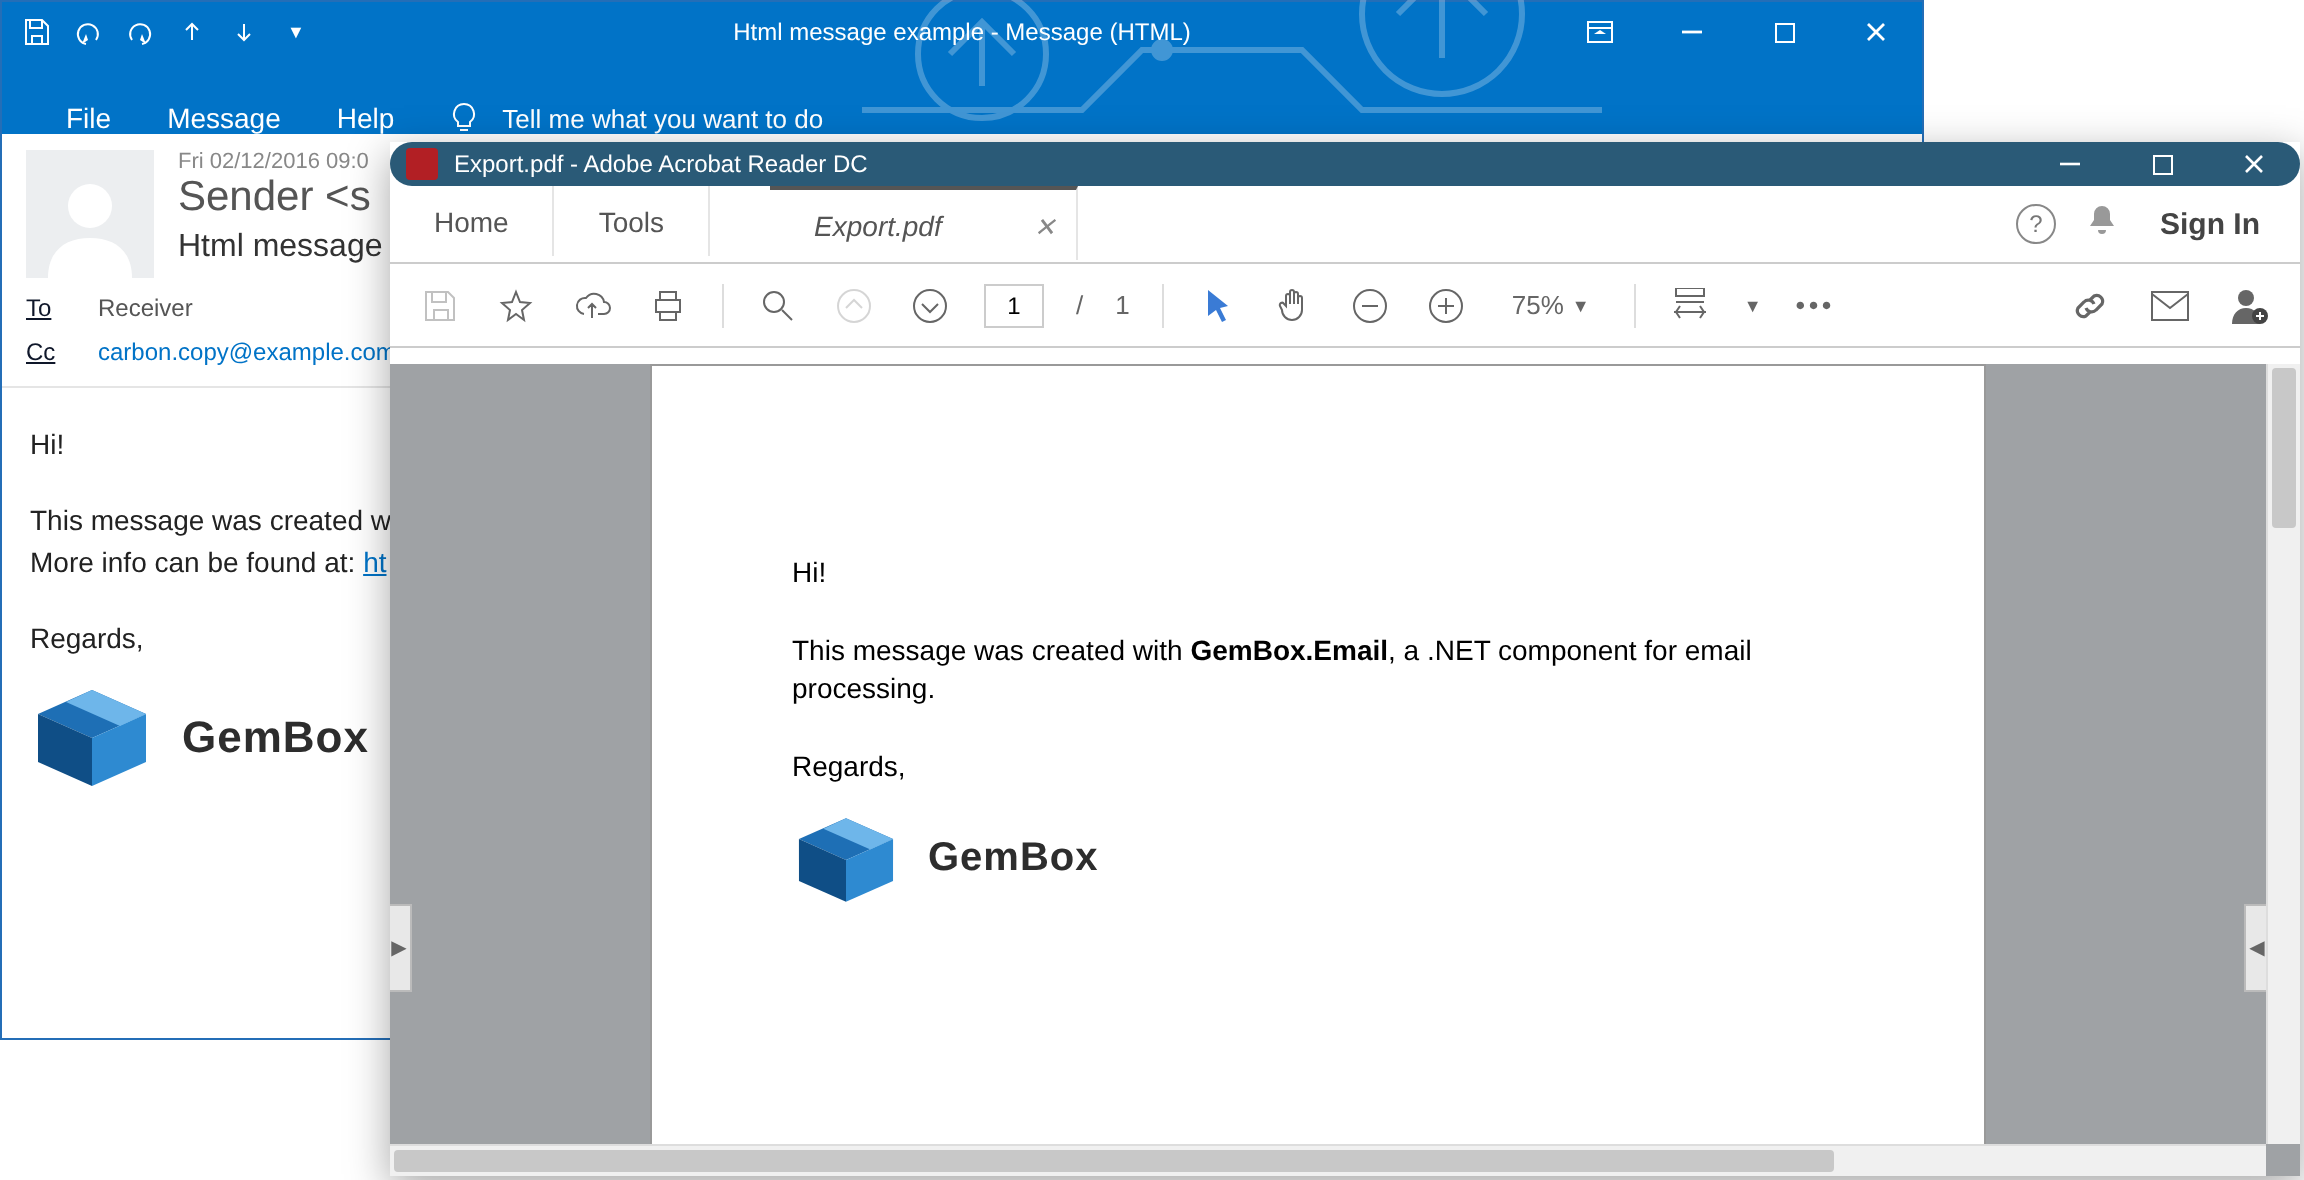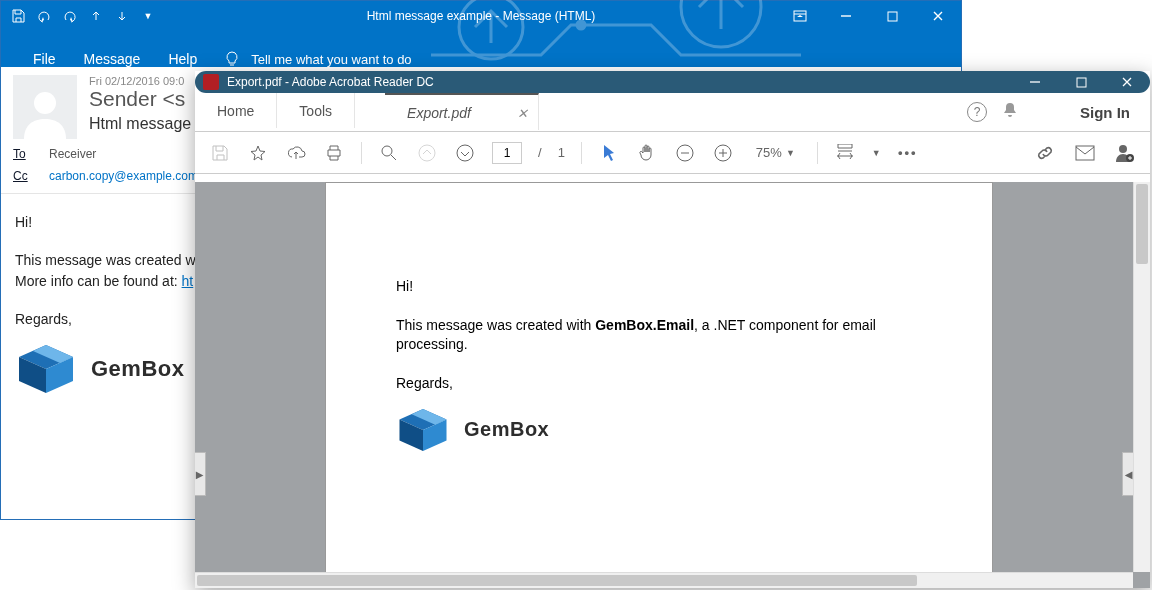--- a/index.html
+++ b/index.html
@@ -64,21 +64,21 @@
   .ac-tab {
     padding:10px 22px 9px; font-size:14px; color:#555; border-right:1px solid #e5e5e5;
   }
   .ac-tab.primary { }
   .ac-tab.doc {
     border-top:2px solid #555; background:#fff; margin-bottom:-1px;
     display:flex; align-items:center; gap:46px; padding-right:10px;font-style:italic;
   }
   .ac-tab.doc .x { color:#888; font-size:13px; }
   .ac-right-side { margin-left:auto; display:flex; align-items:center; height:100%; gap:14px; padding-right:14px; color:#777;}
-  .ac-right-side .signin { font-size:15px; font-weight:600; color:#444; padding:0 6px;margin-left:41px;}
+  .ac-right-side .signin { font-size:15px; font-weight:600; color:#444; padding:0 6px;}
   .circ { width:20px; height:20px; border:1px solid #888; border-radius:50%; display:flex; align-items:center; justify-content:center; font-size:12px;}
 
   .ac-toolbar {
     height:42px; border-bottom:1px solid #ccc; display:flex; align-items:center; padding:0 14px; gap:16px; color:#666; font-size:13px;
   }
   .ac-toolbar .sep { width:1px; height:22px; background:#ddd; }
   .ac-toolbar .tb { width:22px; height:22px; display:flex; align-items:center; justify-content:center; }
   .ac-toolbar input.pg { width:30px; text-align:center; border:1px solid #ccc; height:22px; font-size:12px;}
   .ac-toolbar .zoom { display:flex; align-items:center; gap:4px; padding:0 6px;}
   .ac-toolbar .right { margin-left:auto; display:flex; align-items:center; gap:18px;}

